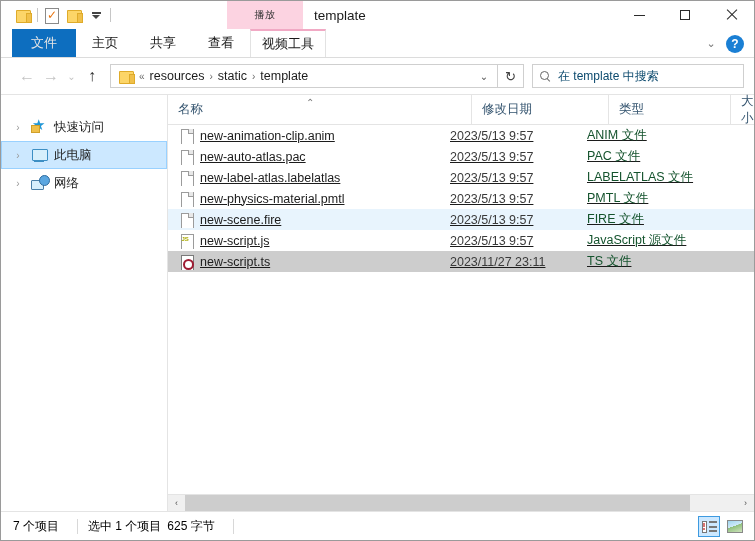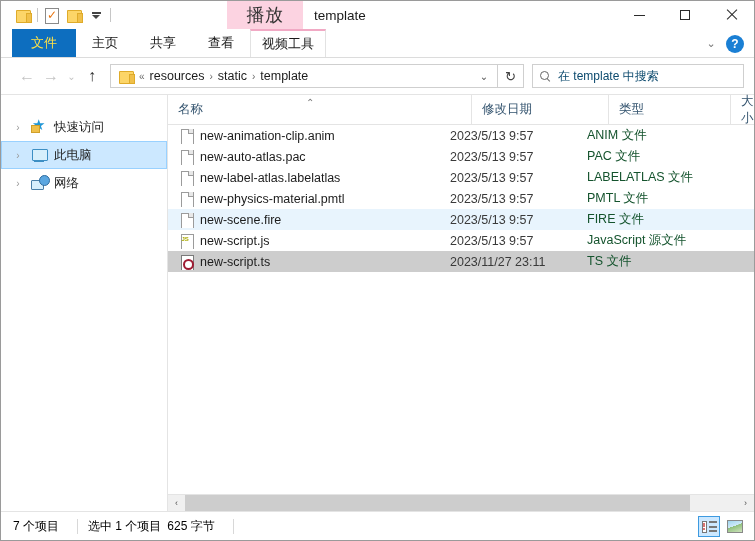--- a/index.html
+++ b/index.html
@@ -68,21 +68,21 @@
     border-left: 4px solid transparent; border-right: 4px solid transparent;
     border-top: 4px solid #444; margin-top: 1px;
   }
 
   
   .ctx-header {
     position: absolute; left: 226px; top: 0;
     width: 76px; height: 28px;
     background: #fcd3e1;
     display: flex; align-items: center; justify-content: center;
-    font-size: 18px; color: #333; letter-spacing: .5px;
+    font-size: 10px; color: #333; letter-spacing: .5px;
   }
   .win-title {
     position: absolute; left: 313px; top: 0; height: 28px;
     display: flex; align-items: center;
     font-size: 13.5px; color: #1a1a1a;
   }
   .wincontrols {
     position: absolute; right: 0; top: 0;
     display: flex; height: 28px;
   }
@@ -110,21 +110,21 @@
     display: flex; align-items: stretch;
     border-bottom: 1px solid #dcdcdc;
   }
   .tab {
     display: flex; align-items: center; justify-content: center;
     font-size: 13px; color: #1a1a1a;
     padding: 0 16px;
     position: relative;
   }
   .tab.file {
-    background: #0d6ebf; color: #fde047;
+    background: #0d6ebf; color: #e5e5e5;
     margin-left: 11px;
     padding: 0 19px;
   }
   .tab.ctx {
     border-left: 1px solid #e2e2e2;
     border-right: 1px solid #e2e2e2;
     border-top: 2px solid #f1a9c4;
     width: 76px; padding: 0;
   }
   .ribbon-right {
@@ -281,21 +281,21 @@
     position: absolute; left: 138px; top: 2px;
     color: #7a7a7a; font-size: 10px;
   }
 
   .filelist {
     flex: 1; position: relative; overflow: hidden;
     background: #ffffff;
   }
   .frow {
     height: 21px; display: flex; align-items: center;
-    font-size: 12.5px; color: #1c1c1c;
+    font-size: 12.5px; color: #1c1c1c; text-decoration: underline;
   }
   .frow.hover { background: #e8f4fd; }
   .frow.selected { background: #cdcdcd; }
   .fcell { padding-left: 10px; overflow: hidden; white-space: nowrap; }
   .fcell.name {
     width: 272px; flex: 0 0 272px;
     display: flex; align-items: center; gap: 6px; padding-left: 12px;
   }
   .fcell.date { width: 137px; flex: 0 0 137px; color: #3a3a3a; }
   .fcell.type { width: 122px; flex: 0 0 122px; color: #14532d; }

